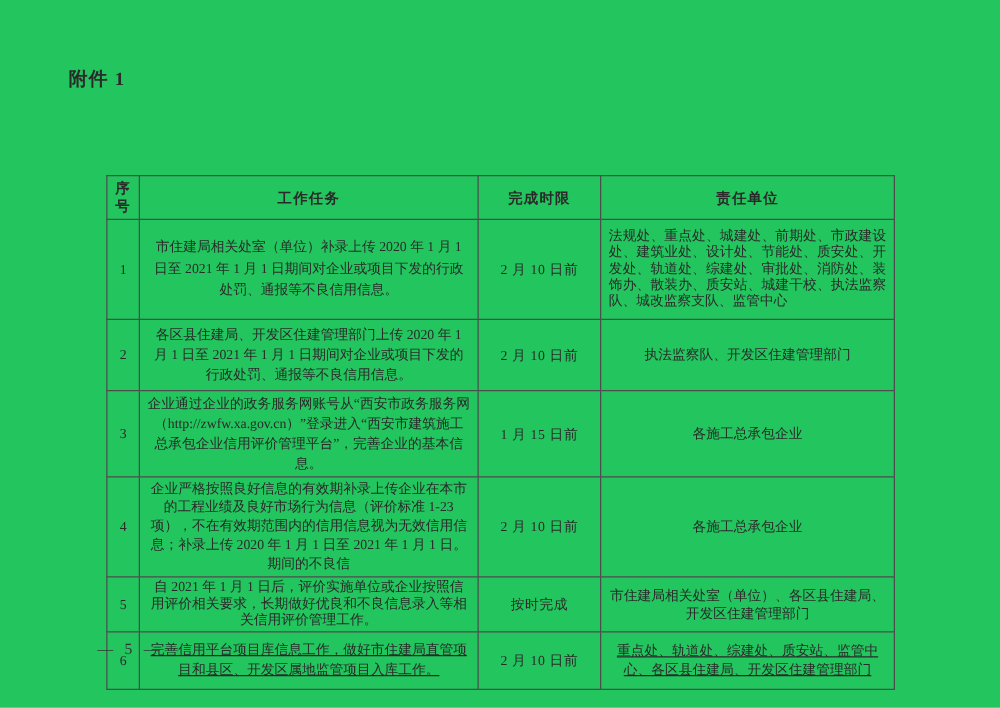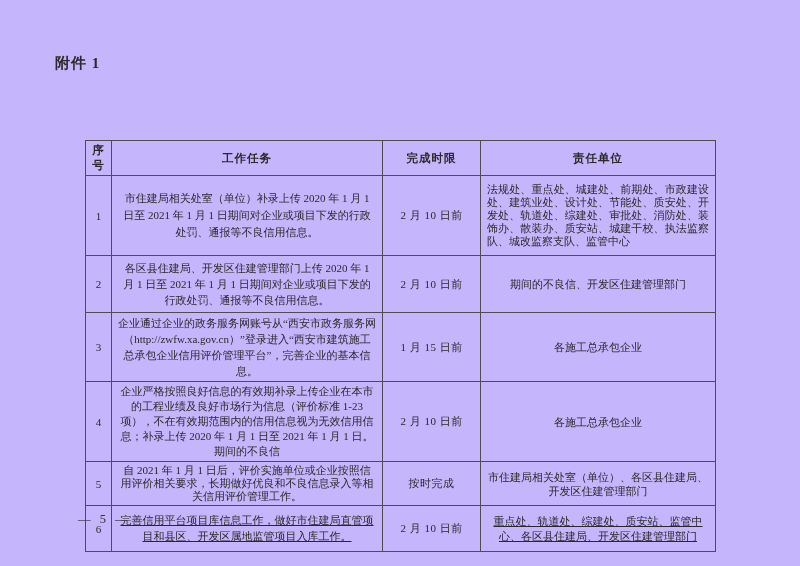--- a/index.html
+++ b/index.html
@@ -6,21 +6,21 @@
   body {
     width: 800px; height: 566px;
     background: #ffffff;
     font-family: "Liberation Serif", serif;
     color: #2a2a2a;
     -webkit-font-smoothing: antialiased;
   }
   .page {
     position: relative;
     width: 800px; height: 566px;
-    background: #c4b5fd;
+    background: #22c55e;
     overflow: hidden;
   }
   .attachment-label {
     position: absolute;
     left: 55px; top: 54px;
     font-size: 15px;
     font-weight: bold;
     letter-spacing: 1px;
   }
   .doc-title {
@@ -117,21 +117,21 @@
       <tr>
         <td class="col-no">1</td>
         <td class="col-task">市住建局相关处室（单位）补录上传 2020 年 1 月 1 日至 2021 年 1 月 1 日期间对企业或项目下发的行政处罚、通报等不良信用信息。</td>
         <td class="col-deadline">2 月 10 日前</td>
         <td class="col-unit">法规处、重点处、城建处、前期处、市政建设处、建筑业处、设计处、节能处、质安处、开发处、轨道处、综建处、审批处、消防处、装饰办、散装办、质安站、城建干校、执法监察队、城改监察支队、监管中心</td>
       </tr>
       <tr>
         <td class="col-no">2</td>
         <td class="col-task">各区县住建局、开发区住建管理部门上传 2020 年 1 月 1 日至 2021 年 1 月 1 日期间对企业或项目下发的行政处罚、通报等不良信用信息。</td>
         <td class="col-deadline">2 月 10 日前</td>
-        <td class="col-unit">期间的不良信、开发区住建管理部门</td>
+        <td class="col-unit">执法监察队、开发区住建管理部门</td>
       </tr>
       <tr>
         <td class="col-no">3</td>
         <td class="col-task">企业通过企业的政务服务网账号从“西安市政务服务网（http://zwfw.xa.gov.cn）”登录进入“西安市建筑施工总承包企业信用评价管理平台”，完善企业的基本信息。</td>
         <td class="col-deadline">1 月 15 日前</td>
         <td class="col-unit">各施工总承包企业</td>
       </tr>
       <tr>
         <td class="col-no">4</td>
         <td class="col-task">企业严格按照良好信息的有效期补录上传企业在本市的工程业绩及良好市场行为信息（评价标准 1-23 项），不在有效期范围内的信用信息视为无效信用信息；补录上传 2020 年 1 月 1 日至 2021 年 1 月 1 日。期间的不良信</td>

